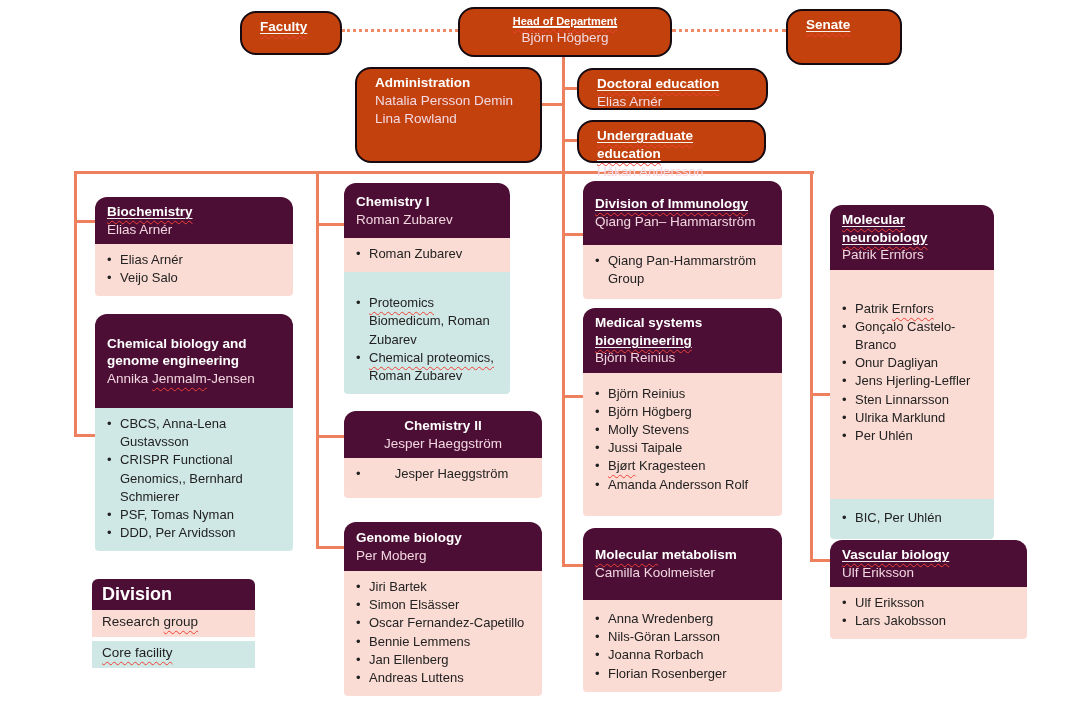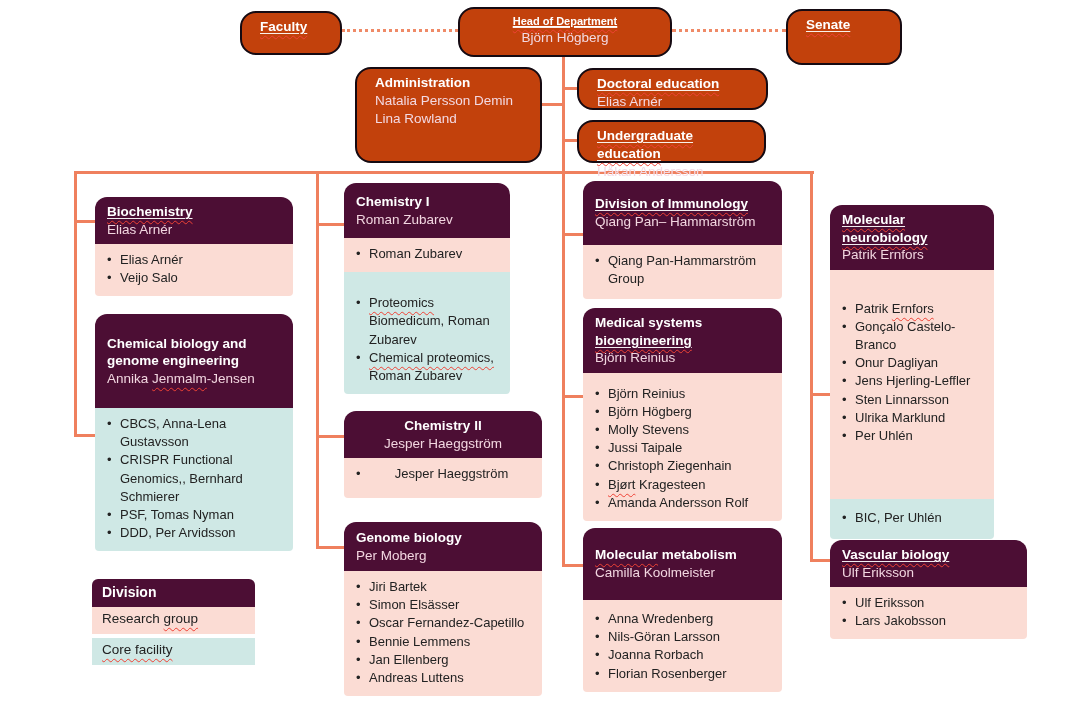--- a/index.html
+++ b/index.html
@@ -48,21 +48,21 @@
   #b-molmet{left:583px;top:528px;width:199px;}  #b-molmet .hd{min-height:72px;}
   #b-molmet .pink{padding-top:10px;min-height:76px;}
   #b-molneuro{left:830px;top:193px;width:164px;margin-top:12px;}#b-molneuro .hd{min-height:62px;}
   #b-molneuro .pink{padding-top:30px;min-height:229px;}
   #b-molneuro .teal{min-height:40px;padding-top:10px;}
   #b-vascular{left:830px;top:540px;width:197px;}#b-vascular .hd{min-height:43px;}
   #b-vascular .pink{min-height:47px;}
   
   #legend{left:92px;top:579px;width:163px;}
   #legend .lg-hd{background:#4c0e34;border-radius:6px 6px 0 0;color:#fff;font-weight:bold;
-                 font-size:14px;padding:5px 10px;box-sizing:border-box;min-height:28px;}
+                 font-size:18px;padding:5px 10px;box-sizing:border-box;min-height:28px;}
   .lg-row{font-size:13.5px;color:#222;padding:4px 10px;box-sizing:border-box;min-height:27px;}
   .lg-pink{background:#fbdcd4;}
   .lg-teal{background:#cfe8e5;margin-top:4px;}
 </style>
 </head>
 <body>
 
 <div id="stage">
 
   <div class="dot" style="left:342px;top:29px;width:116px;"></div>
@@ -187,21 +187,20 @@
     <header class="hd">
       <div class="t">Medical systems</div>
       <div class="t"><span class="sq"><span class="ul">bioengineering</span></span></div>
       <div class="n">Björn Reinius</div>
     </header>
     <ul class="body pink last">
         <li>Björn Reinius</li>
         <li>Björn Högberg</li>
         <li>Molly Stevens</li>
         <li>Jussi Taipale</li>
-        <li>Christoph Ziegenhain</li>
         <li><span class="sq">Bjørt</span><span> Kragesteen</span></li>
         <li>Amanda Andersson Rolf</li>
       </ul>
   </article>
 
   <article class="node" id="b-molmet">
     <header class="hd">
       <div class="t"><span class="sq">Molecular</span><span> metabolism</span></div>
       <div class="n">Camilla Koolmeister</div>
     </header>

